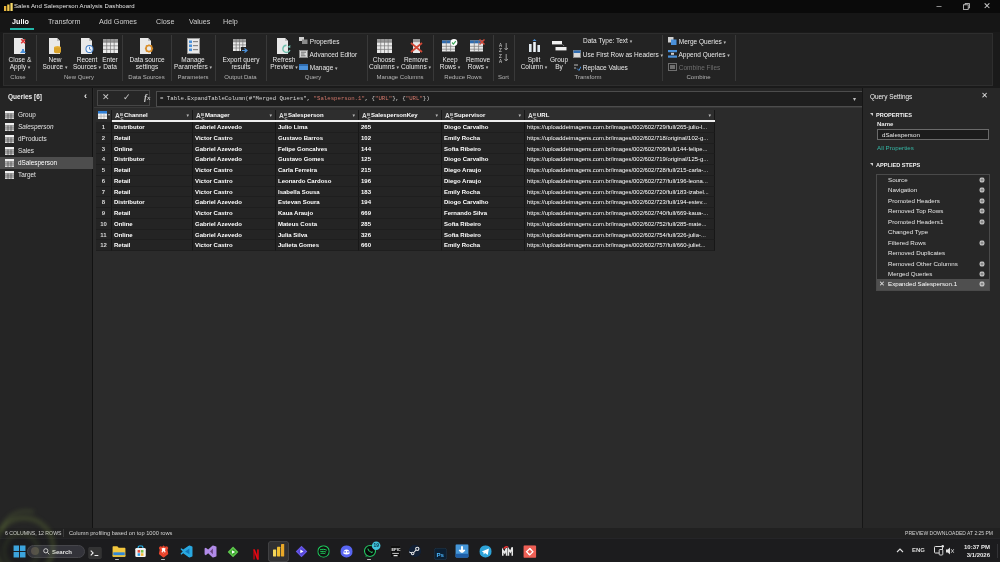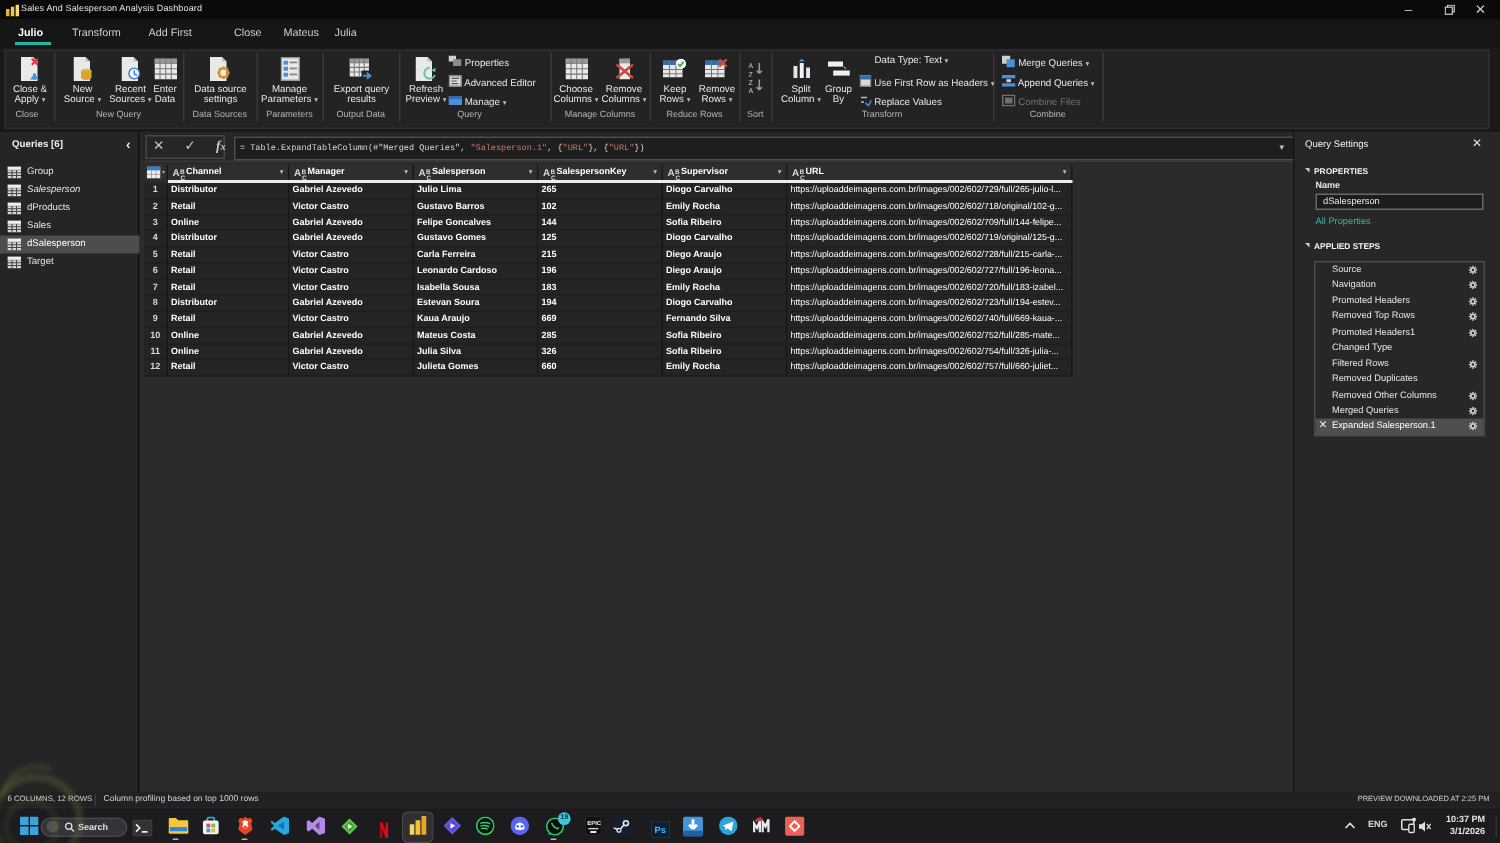--- a/index.html
+++ b/index.html
@@ -105,24 +105,24 @@
     <svg class="abs" style="right:30px; top:3px" width="7" height="7" viewBox="0 0 7 7">
         <rect x="0.5" y="1.8" width="4.7" height="4.7" fill="none" stroke="#cfcfcf" stroke-width="0.8"></rect>
         <path d="M2 1.8V0.5h4.5V5h-1.2" fill="none" stroke="#cfcfcf" stroke-width="0.8"></path>
       </svg>
     <div class="wctl" style="right:0px">✕</div>
   </div>
 
   <div id="tabs" class="abs">
     <div class="tab active" style="left:12px">Julio</div>
     <div class="tab" style="left:48px">Transform</div>
-    <div class="tab" style="left:99px">Add First</div>
+    <div class="tab" style="left:99px">Add Gomes</div>
     <div class="tab" style="left:156px">Close</div>
-    <div class="tab" style="left:189px">Mateus</div>
-    <div class="tab" style="left:223px">Julia</div>
+    <div class="tab" style="left:189px">Values</div>
+    <div class="tab" style="left:223px">Help</div>
     <div id="tabunderline"></div>
   </div>
 
   <div id="ribbon" class="abs">
     <div id="ribstrip"></div>
 
     <div class="rsep" style="left:36px"></div>
     <div class="rsep" style="left:122px"></div>
     <div class="rsep" style="left:171px"></div>
     <div class="rsep" style="left:215px"></div>

